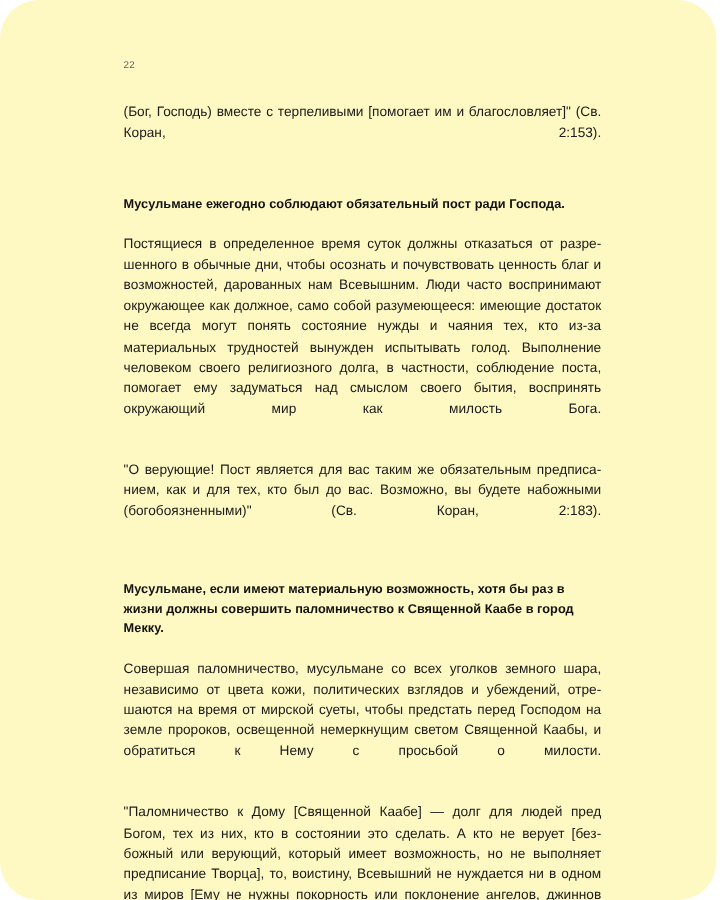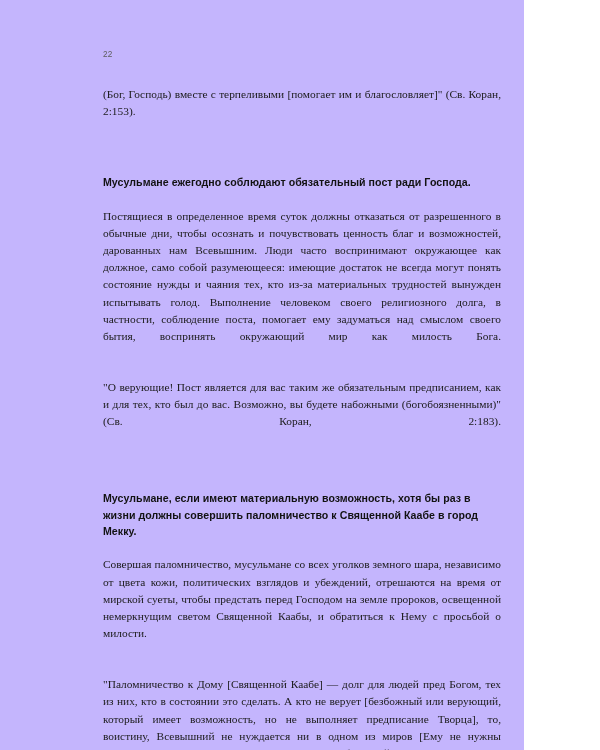--- a/index.html
+++ b/index.html
@@ -3,25 +3,26 @@
 <meta charset="utf-8">
 <title>Book page</title>
 <style>
   html, body {
     margin: 0;
     padding: 0;
     background: #ffffff;
   }
   .page {
     position: relative;
-    width: 524px;
+    width: 597px;
     height: 750px;
-    background: #c4b5fd;
+    background: #fef9c3;
     overflow: hidden;
     box-sizing: border-box;
+    border-radius: 32px;
   }
   .content-column {
     position: absolute;
     left: 103px;
     top: 0;
     width: 398px;
   }
 
   
   .running-head {
@@ -49,40 +50,40 @@
   
   .body-block {
     position: absolute;
     left: 0;
     top: 86px;
     width: 398px;
   }
 
   p.para {
     margin: 0 0 16.5px 0;
-    font-family: Liberation Serif, serif;
+    font-family: Liberation Sans, sans-serif;
     font-size: 11.4px;
     line-height: 17.2px;
     color: #1b1b1b;
     text-align: justify;
     text-justify: inter-word;
     hyphens: manual;
     -webkit-hyphens: manual;
   }
 
   
   p.para::after {
     content: "";
     display: inline-block;
     width: 100%;
   }
 
   
   p.heading {
-    margin: 16px 0 17px 0;
+    margin: 4px 0 17px 0;
     font-family: "Liberation Sans", "DejaVu Sans", sans-serif;
     font-size: 10.6px;
     line-height: 16.4px;
     font-weight: 700;
     color: #121212;
     text-align: left;
     letter-spacing: 0.05px;
   }
 
   .spacer-before-heading { height: 10px; }

